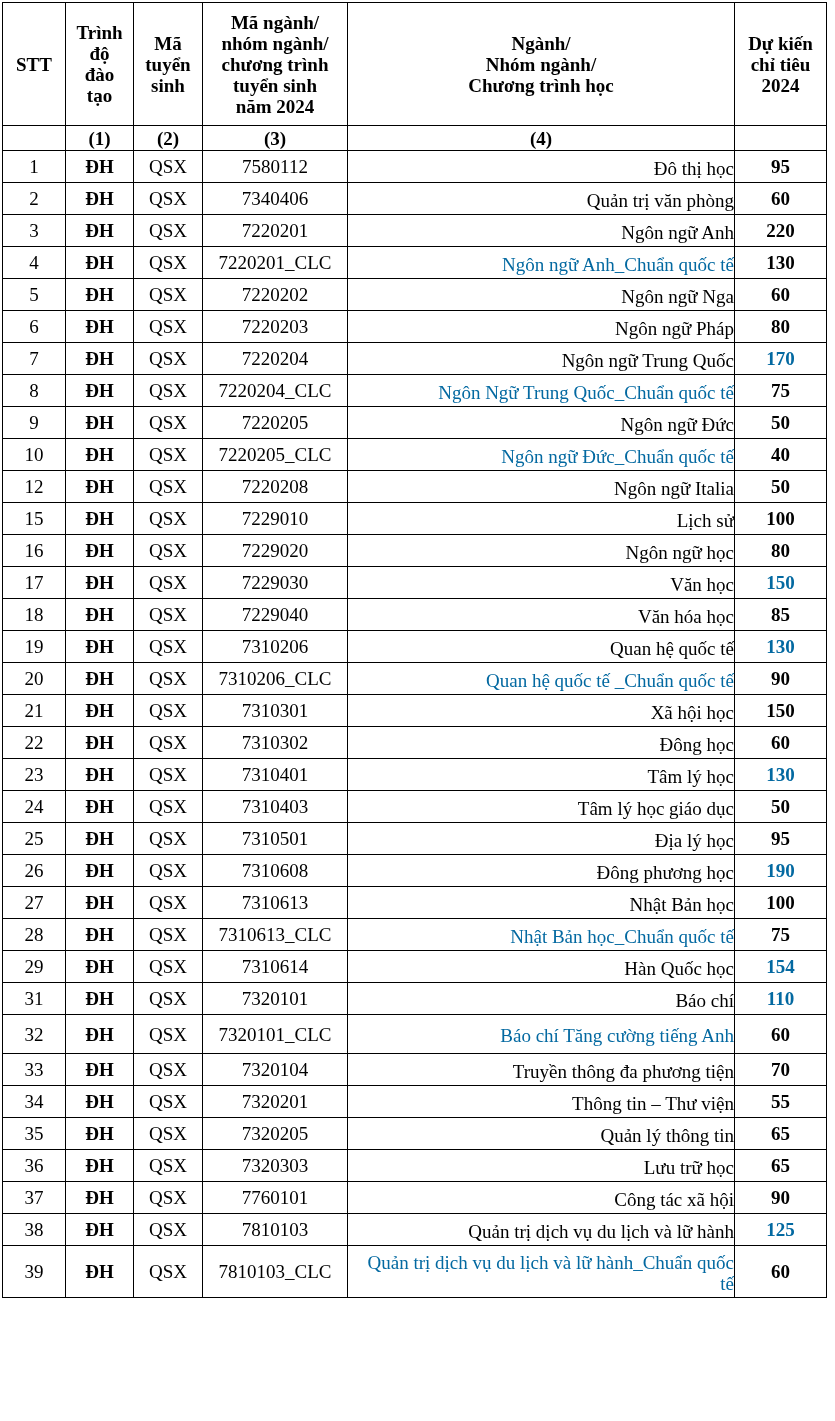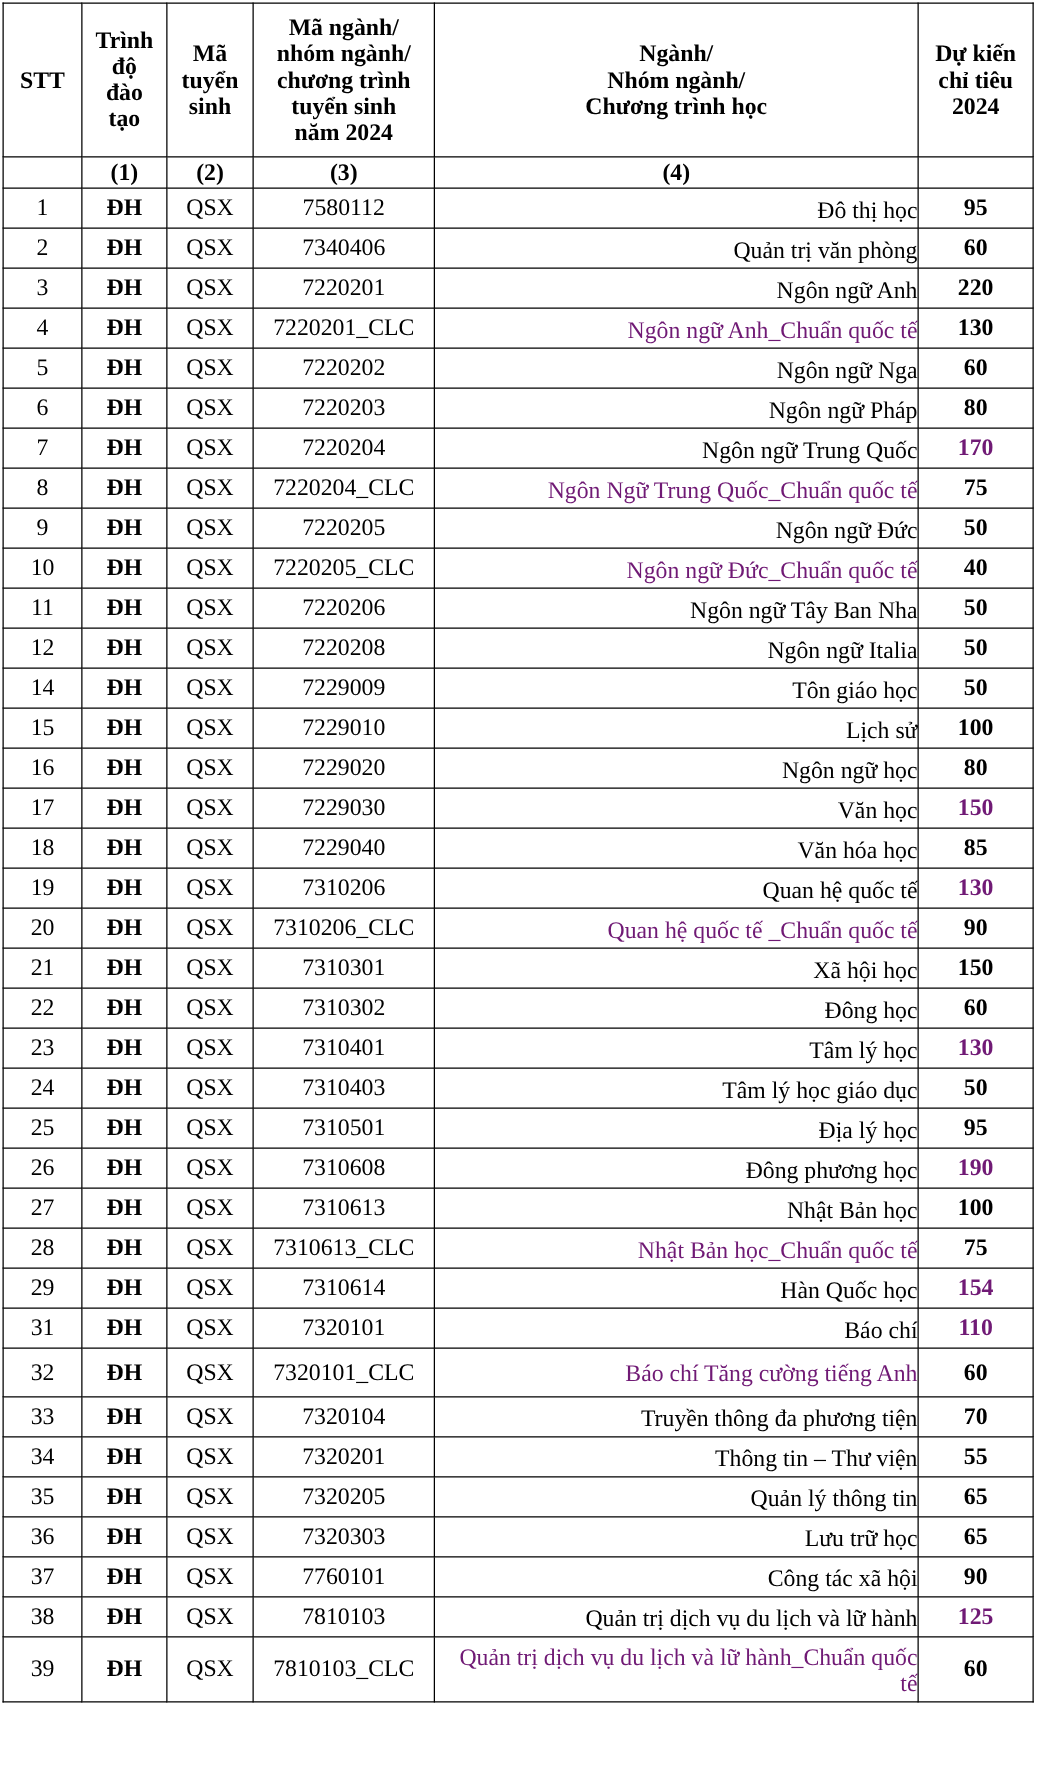--- a/index.html
+++ b/index.html
@@ -14,21 +14,21 @@
   .c-name { width: 387px; }
   .c-qty { width: 92px; }
   thead tr.h1 th { height: 122px; }
   thead tr.h2 th { height: 24px; }
   tbody tr td { height: 28px; }
   tbody tr.tall td { height: 35px; }
   tbody tr.double td { height: 48px; }
   td.lvl { font-weight: bold; margin-top: 28px; }
   td.name { text-align: right; padding-left: 10px; padding-top: 3px; }
   td.qty { font-weight: bold; margin-top: 36px; }
-  .red { color: #701a75; }
+  .red { color: #0369a1; }
 </style>
 </head>
 <body>
 
 <table>
   <colgroup>
     <col class="c-stt">
       <col class="c-lvl">
       <col class="c-ma">
       <col class="c-code">
@@ -128,41 +128,25 @@
       </tr>
       <tr>
         <td>10</td>
         <td class="lvl">ĐH</td>
         <td>QSX</td>
         <td>7220205_CLC</td>
         <td class="name red">Ngôn ngữ Đức_Chuẩn quốc tế</td>
         <td class="qty">40</td>
       </tr>
       <tr>
-        <td>11</td>
-        <td class="lvl">ĐH</td>
-        <td>QSX</td>
-        <td>7220206</td>
-        <td class="name">Ngôn ngữ Tây Ban Nha</td>
-        <td class="qty">50</td>
-      </tr>
-      <tr>
         <td>12</td>
         <td class="lvl">ĐH</td>
         <td>QSX</td>
         <td>7220208</td>
         <td class="name">Ngôn ngữ Italia</td>
-        <td class="qty">50</td>
-      </tr>
-      <tr>
-        <td>14</td>
-        <td class="lvl">ĐH</td>
-        <td>QSX</td>
-        <td>7229009</td>
-        <td class="name">Tôn giáo học</td>
         <td class="qty">50</td>
       </tr>
       <tr>
         <td>15</td>
         <td class="lvl">ĐH</td>
         <td>QSX</td>
         <td>7229010</td>
         <td class="name">Lịch sử</td>
         <td class="qty">100</td>
       </tr>

